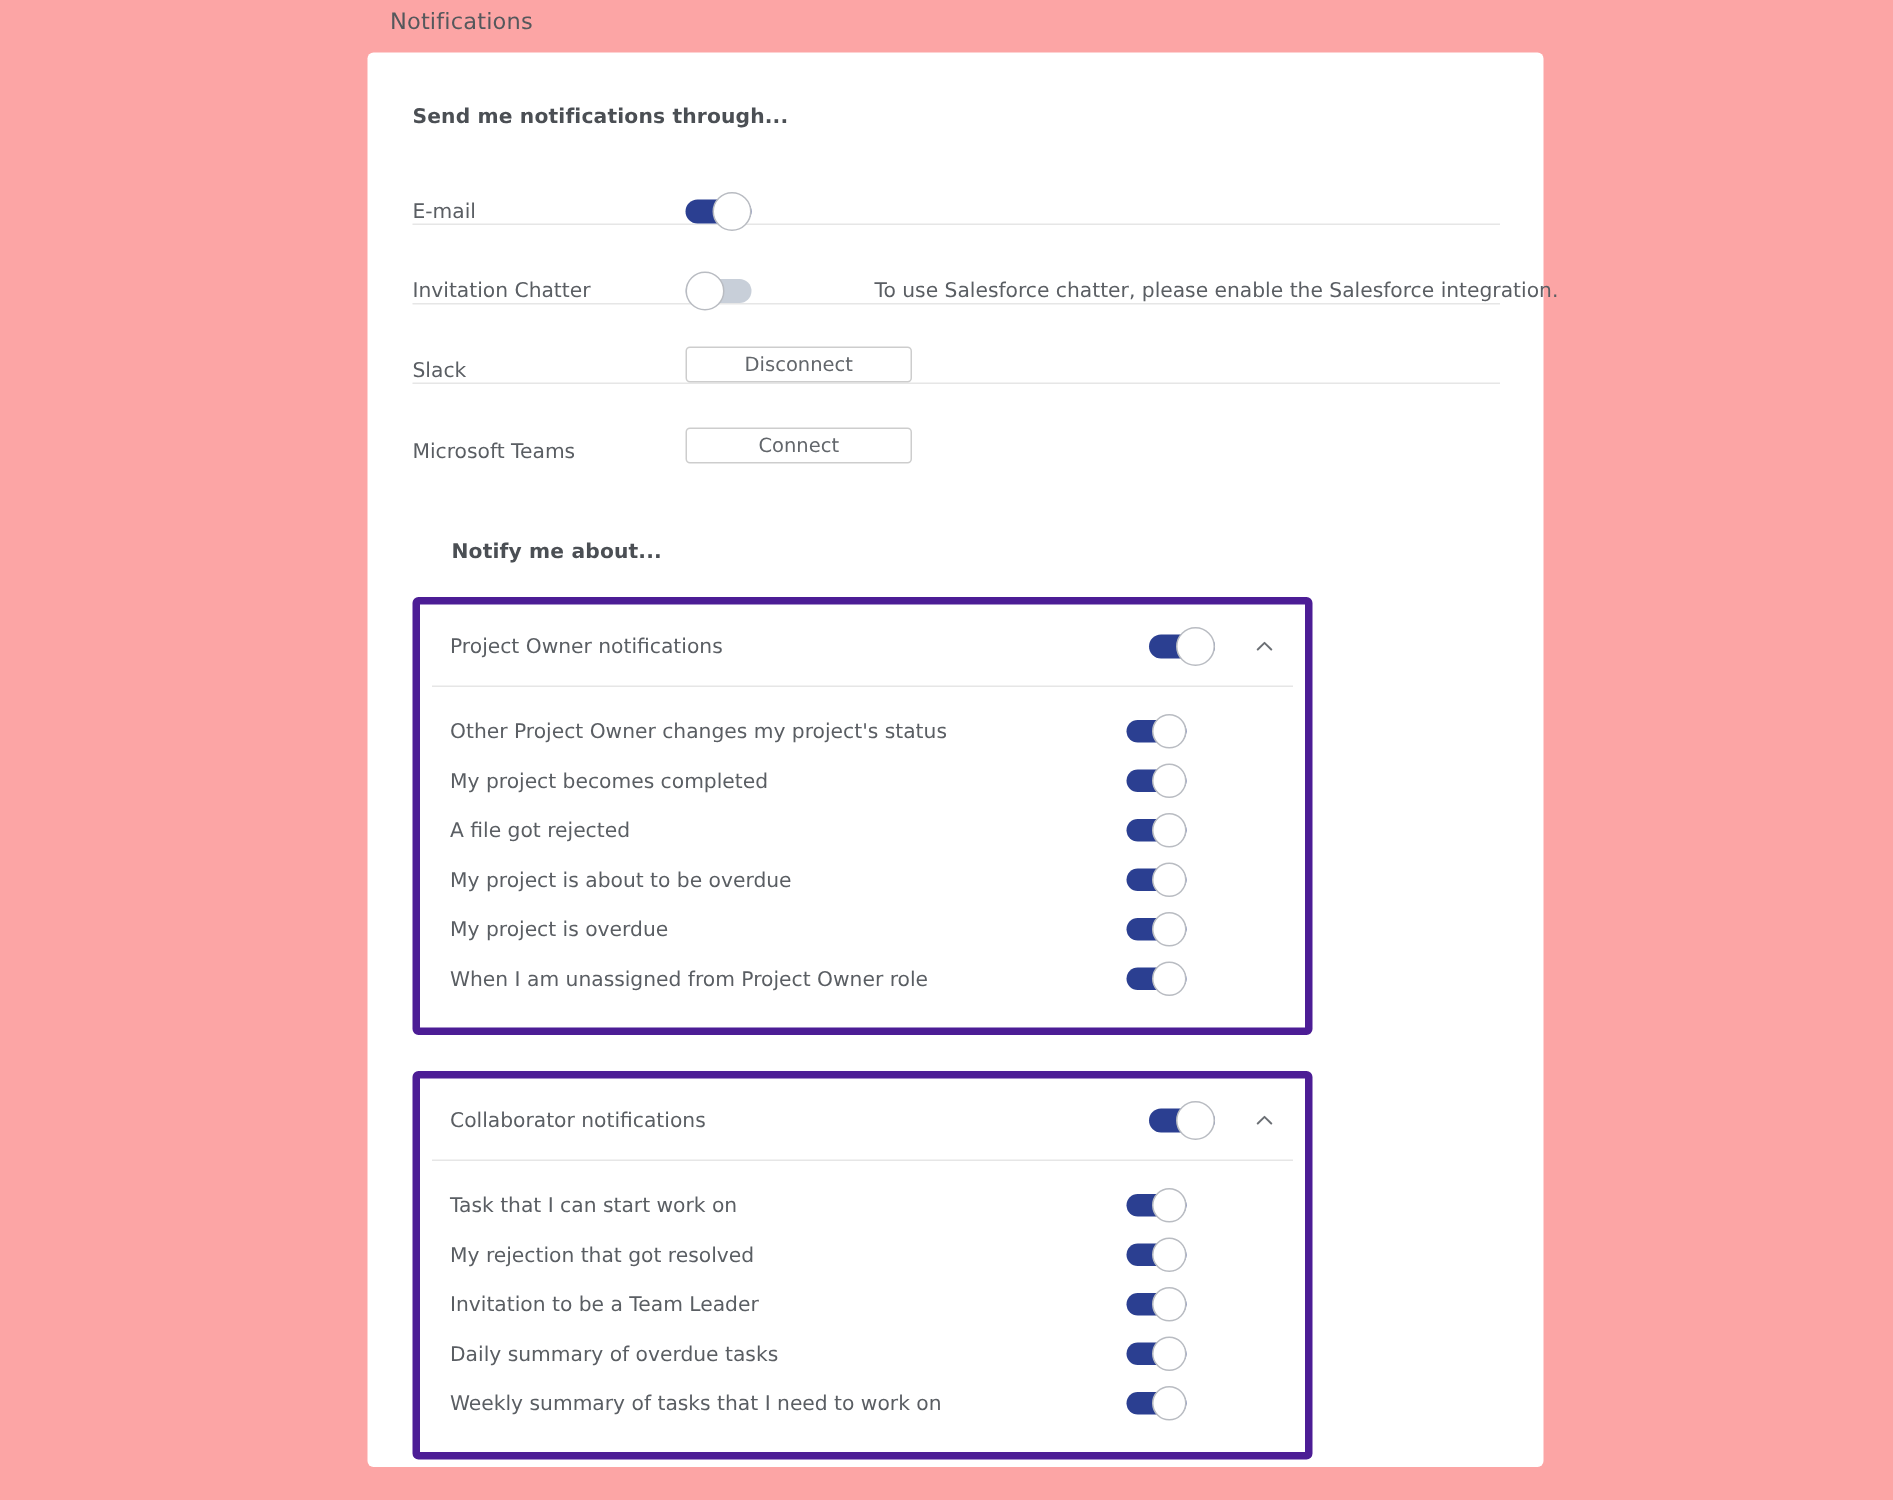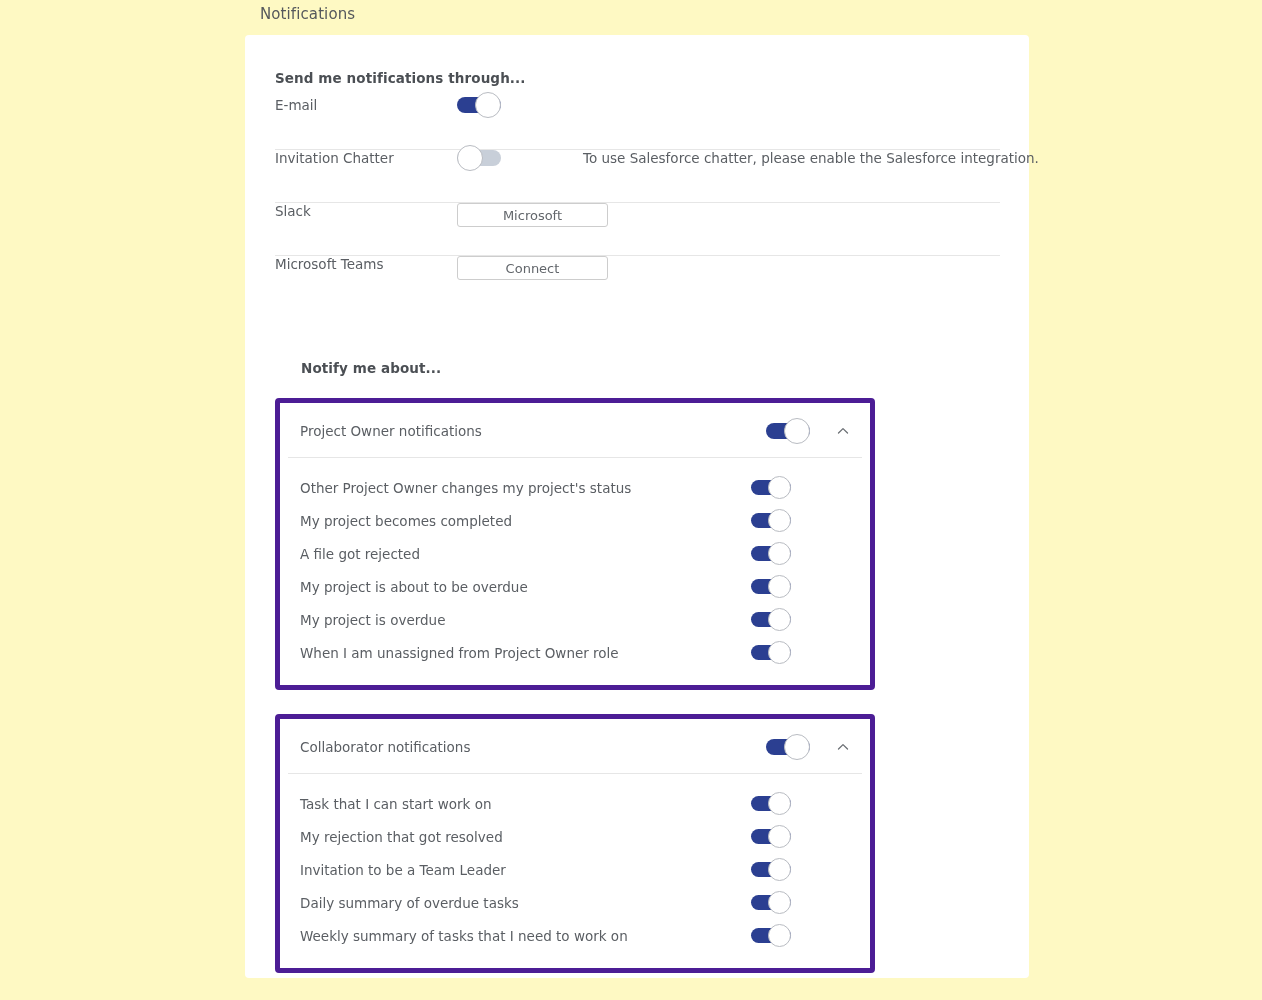--- a/index.html
+++ b/index.html
@@ -9,21 +9,21 @@
     height: 1000px;
     background: #f1f1f1;
     font-family: "DejaVu Sans", "Liberation Sans", sans-serif;
     -webkit-font-smoothing: antialiased;
   }
 
   .page {
     position: relative;
     width: 1262px;
     height: 1000px;
-    background: #fef9c3;
+    background: #fca5a5;
     overflow: hidden;
   }
 
   
   .page-title {
     position: absolute;
     left: 260px;
     top: 5px;
     font-size: 15px;
     color: #55585c;
@@ -52,21 +52,21 @@
   .sec1-head { position: absolute; top: 35px; left: 30px; text-align: right; }
   .sec2-head { position: absolute; top: 325px; left: 30px; margin-left: 26px; }
 
   
   .channel-list { position: absolute; top: 62px; left: 30px; width: 725px; }
 
   .channel-row {
     position: relative;
     height: 53px;
     display: flex;
-    align-items: flex-start;
+    align-items: flex-end;
     border-bottom: 1px solid #e6e6e6;
   }
   .channel-row.last { border-bottom: none; }
 
   .channel-label {
     width: 182px;
     font-size: 13.5px;
     color: #5a5e63;
     flex: 0 0 182px;
   }
@@ -213,21 +213,21 @@
             <span class="switch">
               <span class="track"></span>
               <span class="knob"></span>
             </span>
             <span class="channel-note">To use Salesforce chatter, please enable the Salesforce integration.</span>
           </div>
         </div>
         <div class="channel-row">
           <div class="channel-label">Slack</div>
           <div class="channel-control">
-            <button class="conn-btn">Microsoft</button>
+            <button class="conn-btn">Disconnect</button>
           </div>
         </div>
         <div class="channel-row last">
           <div class="channel-label">Microsoft Teams</div>
           <div class="channel-control">
             <button class="conn-btn">Connect</button>
           </div>
         </div>
       </div>
 

